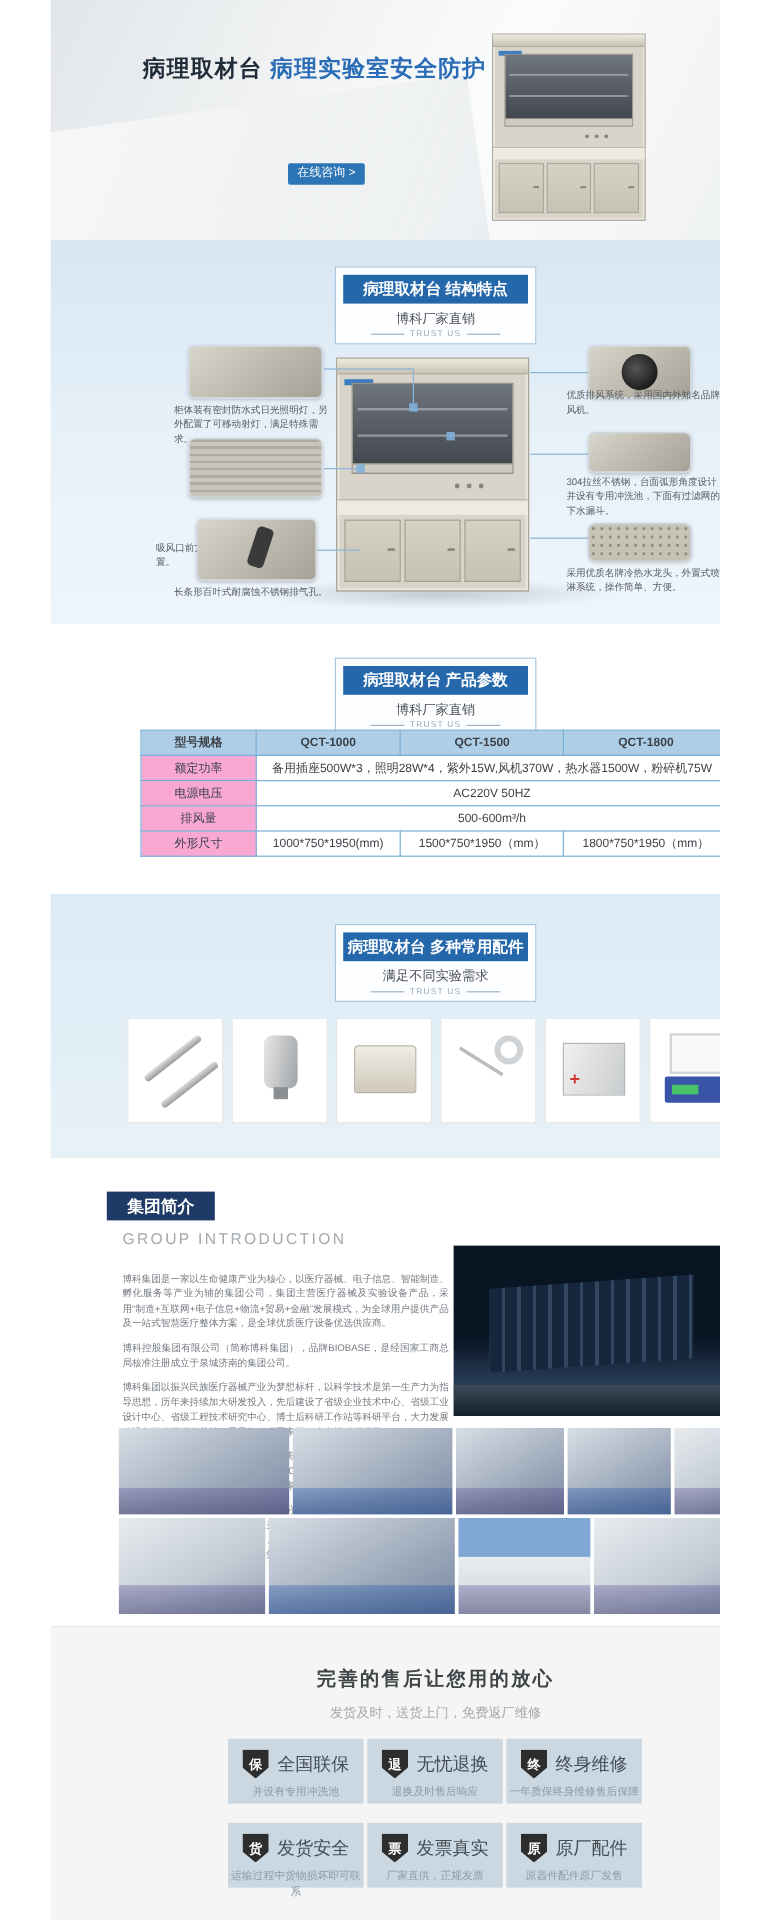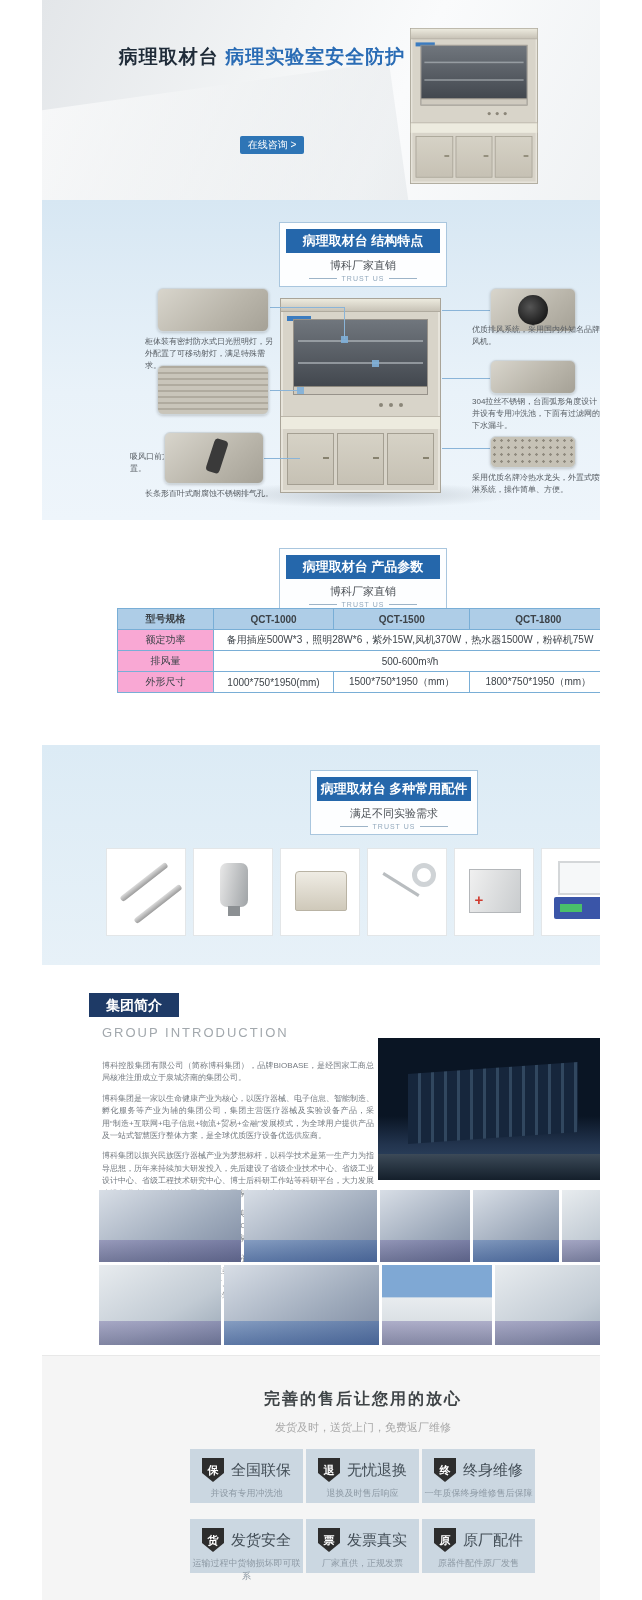--- a/index.html
+++ b/index.html
@@ -236,38 +236,42 @@
     <table class="params">
       <tbody>
           <tr class="thead">
         <td class="lbl">型号规格</td>
         <td>QCT-1000</td>
         <td>QCT-1500</td>
         <td>QCT-1800</td>
       </tr>
       <tr>
         <td class="lbl">额定功率</td>
-        <td colspan="3">备用插座500W*3，照明28W*6，紫外15W,风机370W，热水器1500W，粉碎机75W</td>
+        <td colspan="3">备用插座500W*3，照明28W*4，紫外15W,风机370W，热水器1500W，粉碎机75W</td>
+      </tr>
+      <tr>
+        <td class="lbl">电源电压</td>
+        <td colspan="3">AC220V  50HZ</td>
       </tr>
       <tr>
         <td class="lbl">排风量</td>
         <td colspan="3">500-600m³/h</td>
       </tr>
       <tr>
         <td class="lbl">外形尺寸</td>
         <td>1000*750*1950(mm)</td>
         <td>1500*750*1950（mm）</td>
         <td>1800*750*1950（mm）</td>
       </tr>
     </tbody>
       </table>
   </div>
 
   <div class="sec-acc">
-    <div class="badge" style="top:25px;margin-left:31px;">
+    <div class="badge" style="top:25px;">
       <div class="badge-bar">病理取材台 多种常用配件</div>
       <div class="badge-sub">满足不同实验需求</div>
       <div class="badge-tiny">
         <span class="ln"></span>
           <span class="tx">TRUST US</span>
           <span class="ln"></span>
       </div>
     </div>
     <div class="acc-row">
       <div class="acc-card">
@@ -293,22 +297,22 @@
           <div class="scale-top"></div>
           <div class="scale-base"></div>
         </div>
     </div>
   </div>
 
   <div class="sec-group">
     <div class="group-title">集团简介</div>
     <div class="group-sub">GROUP INTRODUCTION</div>
     <div class="group-paras">
+      <p>博科集团是一家以生命健康产业为核心，以医疗器械、电子信息、智能制造、孵化服务等产业为辅的集团公司，集团主营医疗器械及实验设备产品，采用“制造+互联网+电子信息+物流+贸易+金融”发展模式，为全球用户提供产品及一站式智慧医疗整体方案，是全球优质医疗设备优选供应商。</p>
       <p>博科控股集团有限公司（简称博科集团），品牌BIOBASE，是经国家工商总局核准注册成立于泉城济南的集团公司。</p>
-      <p>博科集团是一家以生命健康产业为核心，以医疗器械、电子信息、智能制造、孵化服务等产业为辅的集团公司，集团主营医疗器械及实验设备产品，采用“制造+互联网+电子信息+物流+贸易+金融”发展模式，为全球用户提供产品及一站式智慧医疗整体方案，是全球优质医疗设备优选供应商。</p>
       <p>博科集团以振兴民族医疗器械产业为梦想标杆，以科学技术是第一生产力为指导思想，历年来持续加大研发投入，先后建设了省级企业技术中心、省级工业设计中心、省级工程技术研究中心、博士后科研工作站等科研平台，大力发展建设各类省级研发基地，已承担多项国家级、省市级科研项目。</p>
       <p>博科集团多项产品通过欧盟CE、EN、美国NSF、FDA等认证。同时，博科集团先后荣获多项荣誉称号，集团品牌BIOBASE，已被认定为山东省著名商标和山东省名牌产品，并成功注册多个国家的国际商标。</p>
       <p>博科集团在北京、济南、加州等地设立分支机构，在泰国曼谷、日本神户、德国慕尼黑等地建立研发中心，与欧美、日韩、澳洲、巴西等多个国家企业建立战略合作伙伴关系，在印尼、巴西、印度、西班牙等地设立合作工厂以及海外仓库，形成了完善的全球渠道，共筑全球服务网络。</p>
     </div>
     <div class="building"></div>
 
     <div class="gal-row" style="top:225px;height:72px;">
       <div class="gal" style="width:142px;height:72px;"></div>
       <div class="gal blue" style="width:133px;height:72px;"></div>
       <div class="gal" style="width:90px;height:72px;"></div>

